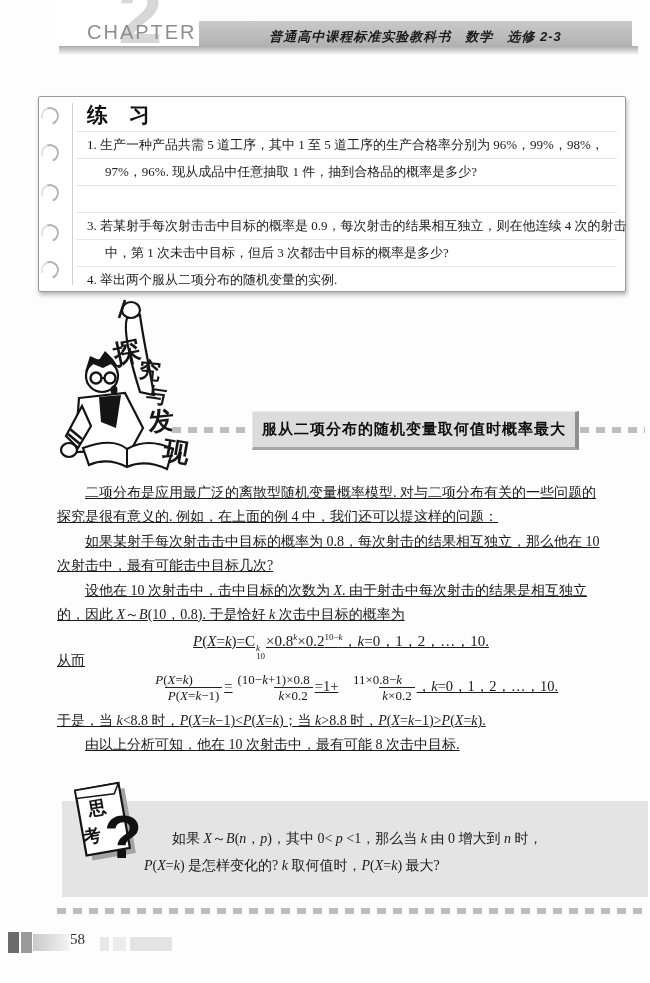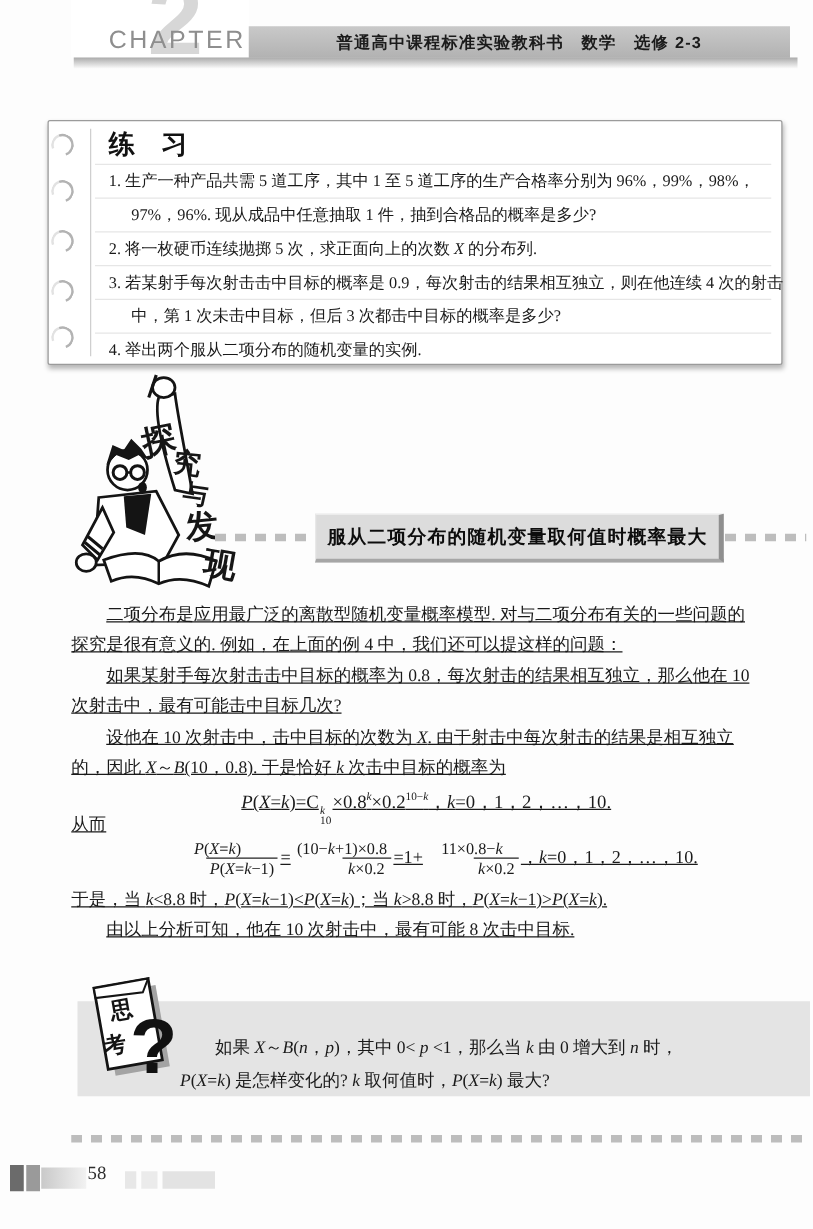--- a/index.html
+++ b/index.html
@@ -7,22 +7,22 @@
        font-family:"Liberation Serif",serif;color:#1a1a1a;}
   .abs{position:absolute;}
 
   
   #hdr-white{left:57px;top:0;width:142px;height:46px;background:#ffffff;}
   #hdr-num{left:118px;top:-30px;font-family:"Liberation Sans",sans-serif;font-weight:bold;
            font-size:80px;color:#d7d7d7;z-index:1;}
   #hdr-chapter{left:87px;top:21px;font-family:"Liberation Sans",sans-serif;font-size:20px;
            color:#8e8e8e;letter-spacing:2px;z-index:2;}
   #hdr-bar{left:199px;top:21px;width:433px;height:25px;background:linear-gradient(#c9c9c9,#b2b2b2);
-           display:flex;align-items:center;justify-content:center;
-           font-family:"Liberation Sans",sans-serif;font-weight:bold;
+           display:flex;align-items:flex-end;justify-content:center;
+           font-family:"Liberation Sans",sans-serif;font-style:italic;font-weight:bold;
            font-size:13px;color:#1b1b1b;letter-spacing:1px;}
   #hdr-shadow{left:59px;top:46px;width:579px;height:9px;
            background:linear-gradient(rgba(70,70,70,.45),rgba(70,70,70,0));}
 
   
   #ex-box{left:38px;top:96px;width:586px;height:194px;background:#fff;border:1.5px solid #9b9b9b;
           border-radius:2px;box-shadow:1px 3px 4px rgba(0,0,0,.28);}
   .ring{position:absolute;left:2px;width:14px;height:14px;border:2.5px solid #b3b3b3;
         border-radius:50%;border-bottom-color:transparent;border-left-color:#e2e2e2;
         transform:rotate(25deg);background:transparent;}
@@ -51,21 +51,21 @@
   .fracline{height:46px;line-height:46px;font-size:14.5px;}
   sup{font-size:9px;}
   .frac{display:inline-block;vertical-align:middle;text-align:center;font-size:13px;
         line-height:1.2;margin:0 2px;}
   .frac .num{display:block;padding:0 3px;}
   .frac .den{display:block;border-top:1px solid #222;padding:0 3px;margin-left:39px;}
   .ss{display:inline-flex;flex-direction:column;vertical-align:-5px;font-size:9px;
       line-height:8px;text-align:left;margin:0 1px;}
 
   
-  #think-band{left:62px;top:801px;width:586px;height:76px;background:#e4e4e4;}
+  #think-band{left:62px;top:801px;width:586px;height:96px;background:#e4e4e4;}
   .tl{position:absolute;left:82px;width:490px;font-size:14px;line-height:27px;}
   #think-badge{left:70px;top:776px;width:80px;height:102px;}
 
   
   #pg-dash{left:57px;top:908px;width:588px;}
   #f-bar1{left:8px;top:932px;width:11px;height:21px;background:#6b6b6b;}
   #f-bar2{left:21px;top:932px;width:11px;height:21px;background:#9a9a9a;}
   #f-grad{left:33px;top:934px;width:36px;height:17px;background:linear-gradient(90deg,#c9c9c9,#f2f2f2);}
   #pg-num{left:70px;top:931px;font-size:15px;color:#2e2e2e;}
   .f-blk{top:937px;height:14px;}
@@ -90,21 +90,20 @@
   <div id="ex-divider"></div>
   <div class="ex-rule" style="top:34px"></div>
   <div class="ex-rule" style="top:61px"></div>
   <div class="ex-rule" style="top:88px"></div>
   <div class="ex-rule" style="top:115px"></div>
   <div class="ex-rule" style="top:142px"></div>
   <div class="ex-rule" style="top:169px"></div>
   <div id="ex-title">练　习</div>
   <div class="ex-row" style="top:34px">1. 生产一种产品共需 5 道工序，其中 1 至 5 道工序的生产合格率分别为 96%，99%，98%，</div>
   <div class="ex-row ex-ind" style="top:61px">97%，96%. 现从成品中任意抽取 1 件，抽到合格品的概率是多少?</div>
-  <div class="ex-row" style="top:88px">2. 将一枚硬币连续抛掷 5 次，求正面向上的次数 <i>X</i> 的分布列.</div>
   <div class="ex-row" style="top:115px">3. 若某射手每次射击击中目标的概率是 0.9，每次射击的结果相互独立，则在他连续 4 次的射击</div>
   <div class="ex-row ex-ind" style="top:142px">中，第 1 次未击中目标，但后 3 次都击中目标的概率是多少?</div>
   <div class="ex-row" style="top:169px">4. 举出两个服从二项分布的随机变量的实例.</div>
 </div>
 
 <svg class="abs" id="cartoon" viewBox="0 0 215 175">
 
   <path d="M72,20 C68,32 75,62 85,94 L99,97 C93,62 87,34 85,17 Z" fill="#fff" stroke="#141414" stroke-width="2.2"></path>
   <ellipse cx="76" cy="12" rx="9" ry="8" fill="#fff" stroke="#141414" stroke-width="2.2"></ellipse>
   <path d="M70,2 L64,20" stroke="#141414" stroke-width="2.5" fill="none"></path>

